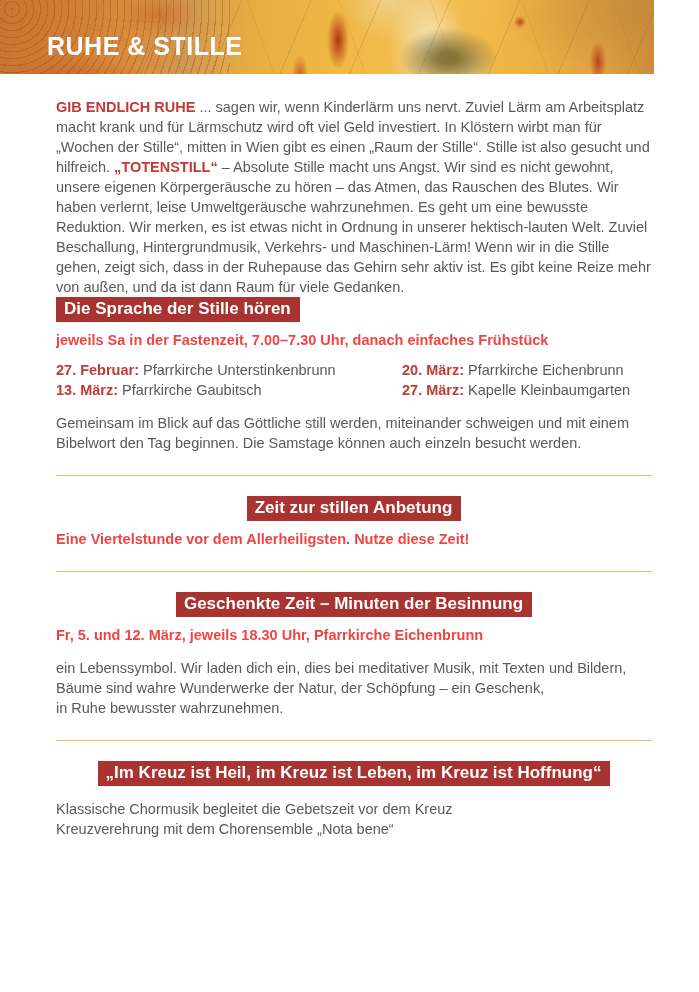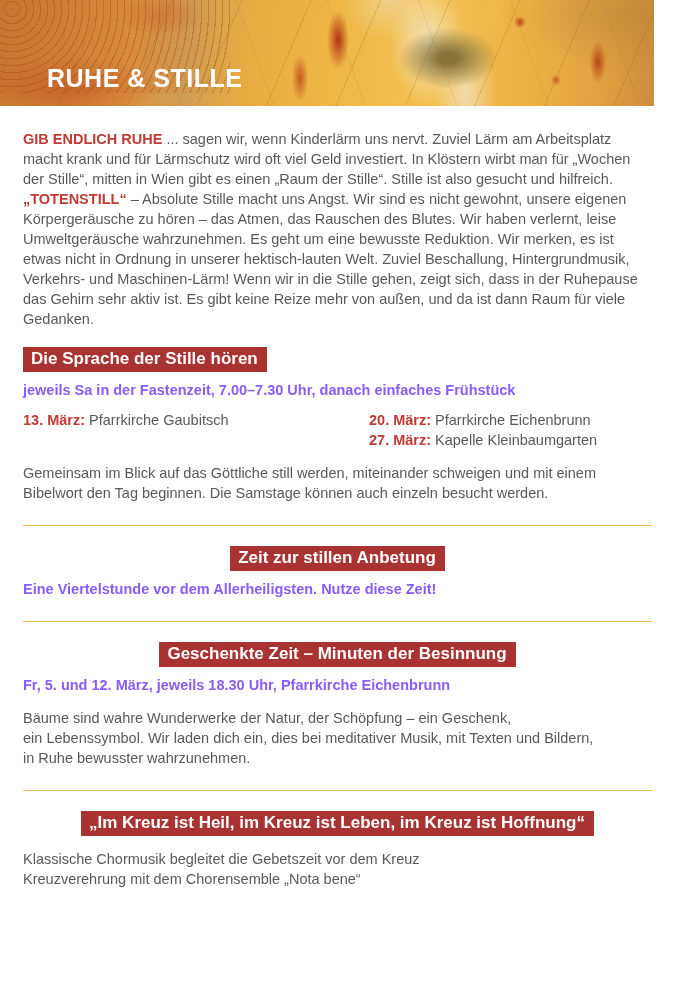--- a/index.html
+++ b/index.html
@@ -10,21 +10,21 @@
     font-family: "Liberation Sans", sans-serif;
     color: #58595b;
     position: relative;
     overflow: hidden;
   }
 
   
   .header {
     position: relative;
     width: 654px;
-    height: 106px;
+    height: 74px;
     overflow: hidden;
     background-color: #e9a83d;
     background-image:
       radial-gradient(90px 55px at 448px 58px, rgba(116,100,42,0.85) 0 10%, rgba(116,100,42,0) 55%),
       radial-gradient(16px 42px at 338px 40px, rgba(166,30,8,0.85), rgba(166,30,8,0) 70%),
       radial-gradient(12px 34px at 300px 78px, rgba(166,30,8,0.6), rgba(166,30,8,0) 70%),
       radial-gradient(12px 30px at 598px 62px, rgba(168,32,10,0.7), rgba(168,32,10,0) 70%),
       radial-gradient(9px 9px at 520px 22px, rgba(180,45,12,0.8), rgba(180,45,12,0) 70%),
       radial-gradient(8px 8px at 556px 80px, rgba(180,45,12,0.6), rgba(180,45,12,0) 70%),
       radial-gradient(55px 85px at 428px 45px, rgba(243,230,196,0.95), rgba(243,230,196,0) 70%),
@@ -58,40 +58,40 @@
     bottom: 13px;
     z-index: 2;
     color: #ffffff;
     font-size: 25px;
     font-weight: bold;
     letter-spacing: 0.5px;
   }
 
   
   .content {
-    padding: 23px 47px 0 23px;
+    padding: 23px 47px 0 56px;
     font-size: 14.5px;
     line-height: 20px;
   }
   .intro { margin: 0; }
   .red-bold { color: #c13a34; font-weight: bold; }
 
   .badge {
     display: inline-block;
     margin: 0;
     background: #a93330;
     color: #ffffff;
     font-size: 17px;
     font-weight: bold;
     line-height: 18px;
     padding: 3px 9px 4px 8px;
   }
-  .badge-row { margin-top: 18px; }
+  .badge-row { margin-top: 0; }
   .subtitle {
-    color: #8b5cf6;
+    color: #ef4444;
     font-weight: bold;
     margin-top: 8px;
   }
   .schedule {
     display: grid;
     grid-template-columns: 346px auto;
     margin-top: 10px;
   }
   .schedule-row { line-height: 20px; }
   .schedule-date { color: #c13a34; font-weight: bold; margin-right: 4px; }
@@ -118,20 +118,23 @@
 
   <section>
     <div class="badge-row">
       <span class="badge">Die Sprache der Stille hören</span>
     </div>
     <div class="subtitle">jeweils Sa in der Fastenzeit, 7.00–7.30 Uhr, danach einfaches Frühstück</div>
 
     <div class="schedule">
       <div class="schedule-col">
         <div class="schedule-row">
+          <span class="schedule-date">27. Februar:</span><span>Pfarrkirche Unterstinkenbrunn</span>
+        </div>
+        <div class="schedule-row">
           <span class="schedule-date">13. März:</span><span>Pfarrkirche Gaubitsch</span>
         </div>
       </div>
       <div class="schedule-col">
         <div class="schedule-row">
           <span class="schedule-date">20. März:</span><span>Pfarrkirche Eichenbrunn</span>
         </div>
         <div class="schedule-row">
           <span class="schedule-date">27. März:</span><span>Kapelle Kleinbaumgarten</span>
         </div>
@@ -153,22 +156,22 @@
   </section>
 
   <hr class="divider">
 
   <section>
     <div class="badge-row after-divider">
       <span class="badge">Geschenkte Zeit – Minuten der Besinnung</span>
     </div>
     <div class="subtitle">Fr, 5. und 12. März, jeweils 18.30 Uhr, Pfarrkirche Eichenbrunn</div>
     <div class="section-body">
+      <div>ein Lebenssymbol. Wir laden dich ein, dies bei meditativer Musik, mit Texten und Bildern,</div>
       <div>Bäume sind wahre Wunderwerke der Natur, der Schöpfung – ein Geschenk,</div>
-      <div>ein Lebenssymbol. Wir laden dich ein, dies bei meditativer Musik, mit Texten und Bildern,</div>
       <div>in Ruhe bewusster wahrzunehmen.</div>
     </div>
   </section>
 
   <hr class="divider">
 
   <section>
     <div class="badge-row after-divider">
       <span class="badge">„Im Kreuz ist Heil, im Kreuz ist Leben, im Kreuz ist Hoffnung“</span>
     </div>

